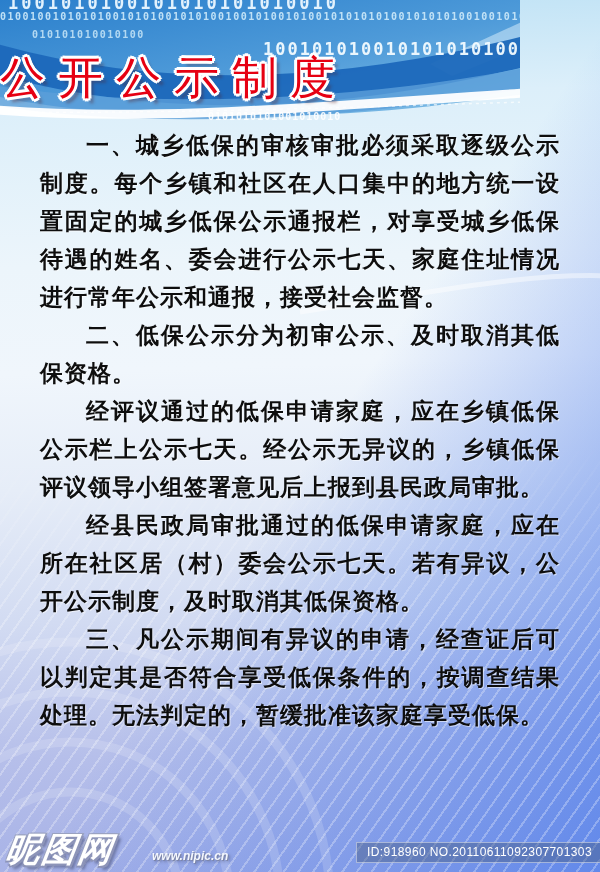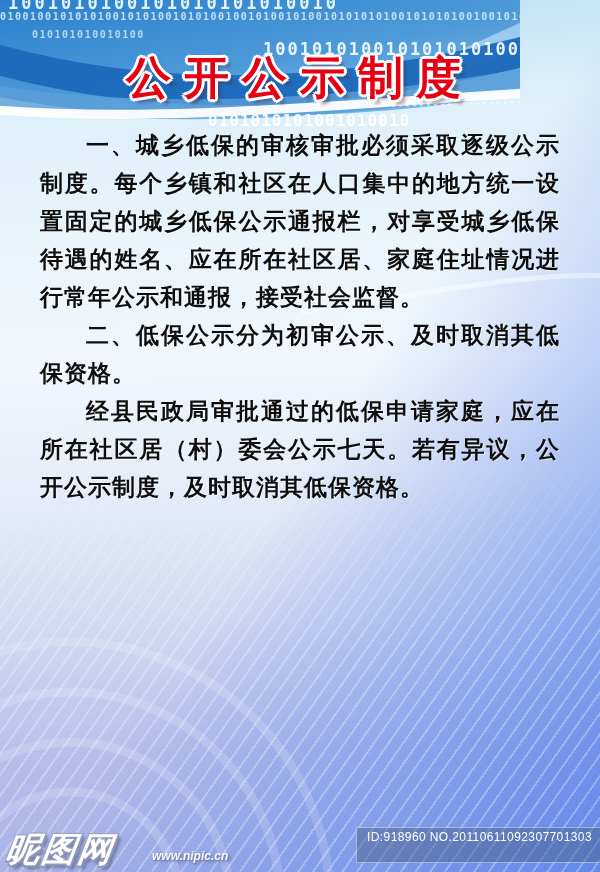--- a/index.html
+++ b/index.html
@@ -32,28 +32,27 @@
     font-family: "DejaVu Sans Mono", monospace;
     font-weight: bold;
     white-space: nowrap;
     overflow: hidden;
     user-select: none;
   }
   .bin-top    { top: -7px; left: 8px;  font-size: 17px; letter-spacing: 3px; color: rgba(236,248,255,0.95); width: 450px; }
   .bin-full   { top: 11px; left: 0;    font-size: 10px; letter-spacing: 1.5px; color: rgba(206,234,250,0.9); width: 600px; }
   .bin-left   { top: 29px; left: 32px; font-size: 10px; letter-spacing: 1.5px; color: rgba(200,230,248,0.85); }
   .bin-right  { top: 39px; right: 0;   font-size: 17px; letter-spacing: 2px; color: rgba(242,251,255,0.95); }
-  .bin-center { top: 111px; left: 208px; font-size: 16px; letter-spacing: 1px; color: rgba(255,255,255,0.9); }
+  .bin-center { top: 111px; left: 208px; font-size: 10px; letter-spacing: 1px; color: rgba(255,255,255,0.9); }
 
   .page-title {
     position: absolute;
     top: 48px; left: 0; right: 0;
-    text-align: center;
     font-size: 45px;
-    font-weight: bold;
+    font-weight: normal;
     letter-spacing: 13px;
     color: #e60012;
     text-shadow:
       -3px 0 0 #fff, 3px 0 0 #fff, 0 -3px 0 #fff, 0 3px 0 #fff,
       -2px -2px 0 #fff, 2px -2px 0 #fff, -2px 2px 0 #fff, 2px 2px 0 #fff,
       5px 5px 3px rgba(90,20,20,0.35);
     z-index: 5;
   }
 
   
@@ -112,21 +111,21 @@
   .site-url {
     font-size: 12px; font-weight: bold; font-style: italic;
     color: #f4f7fd;
     text-shadow: 1px 1px 0 #7c86aa, 2px 2px 3px rgba(60,65,100,0.5);
     line-height: 1;
     padding-bottom: 8px;
     margin-left: 33px;
   }
   .id-badge {
     position: absolute; right: 0; bottom: 9px;
-    padding: 2px 8px 18px 10px;
+    padding: 2px 8px 3px 10px;
     background: rgba(72,94,134,0.45);
     border: 1px solid rgba(255,255,255,0.45);
     border-right: none;
     font-size: 12px;
     color: #ffffff;
     letter-spacing: 0.4px;
     z-index: 8;
     white-space: nowrap;
   }
 </style>
@@ -158,23 +157,25 @@
   </div>
   <div class="bin bin-center" style="position:absolute; z-index:2;">0101010101001010010</div>
 
   <div class="page-title">公开公示制度</div>
 
   <svg class="midwave" width="600" height="90" viewBox="0 0 600 90">
     <path d="M300,62 C420,45 520,22 612,26" stroke="rgba(255,255,255,0.45)" stroke-width="5" fill="none"></path>
   </svg>
 
   <div class="doc">
-    <p>一、城乡低保的审核审批必须采取逐级公示制度。每个乡镇和社区在人口集中的地方统一设置固定的城乡低保公示通报栏，对享受城乡低保待遇的姓名、应在所在社区居、家庭住址情况进行常年公示和通报，接受社会监督。</p>
+    <p>一、城乡低保的审核审批必须采取逐级公示制度。每个乡镇和社区在人口集中的地方统一设置固定的城乡低保公示通报栏，对享受城乡低保待遇的姓名、委会进行公示七天、家庭住址情况进行常年公示和通报，接受社会监督。</p>
     <p>二、低保公示分为初审公示、及时取消其低保资格。</p>
+    <p>经评议通过的低保申请家庭，应在乡镇低保公示栏上公示七天。经公示无异议的，乡镇低保评议领导小组签署意见后上报到县民政局审批。</p>
     <p>经县民政局审批通过的低保申请家庭，应在所在社区居（村）委会公示七天。若有异议，公开公示制度，及时取消其低保资格。</p>
+    <p>三、凡公示期间有异议的申请，经查证后可以判定其是否符合享受低保条件的，按调查结果处理。无法判定的，暂缓批准该家庭享受低保。</p>
   </div>
 
   <div class="stripes"></div>
   <svg class="arcs" width="420" height="300" viewBox="0 0 420 300">
     <g fill="none" stroke="rgba(255,255,255,0.16)" stroke-width="9">
       <circle cx="70" cy="330" r="110"></circle>
       <circle cx="70" cy="330" r="160"></circle>
       <circle cx="70" cy="330" r="210"></circle>
       <circle cx="70" cy="330" r="260"></circle>
     </g>

